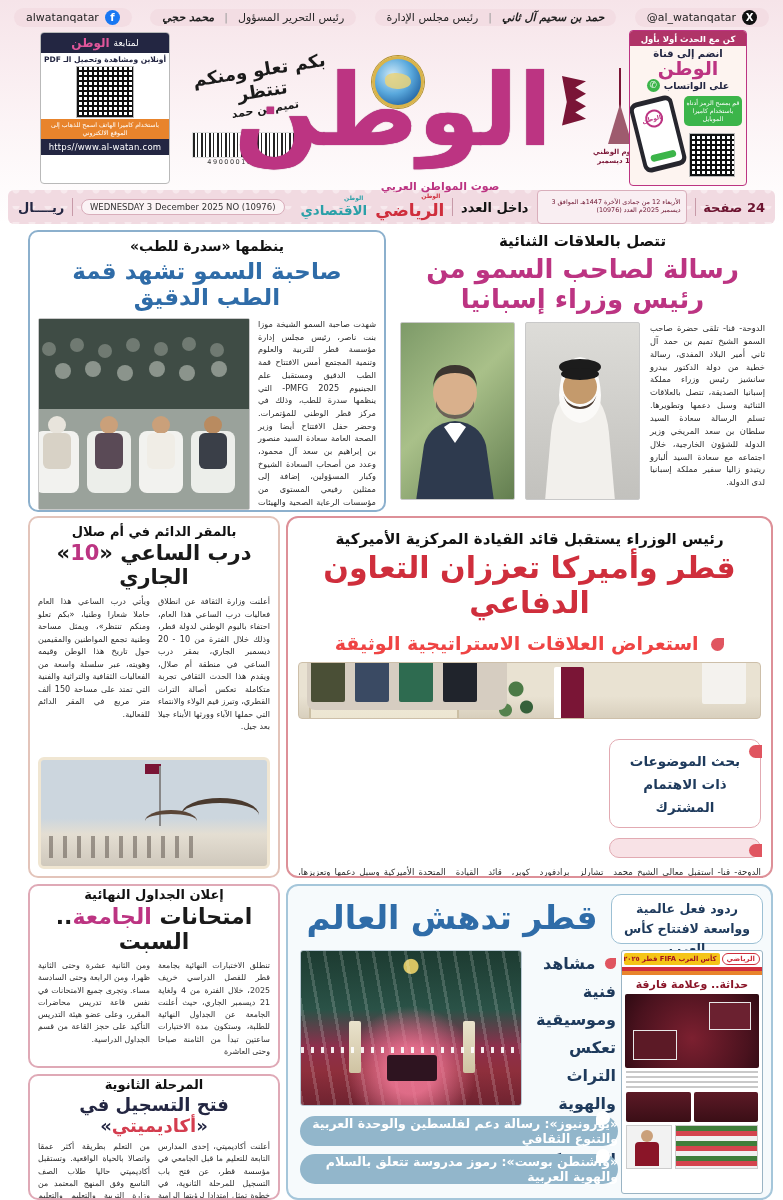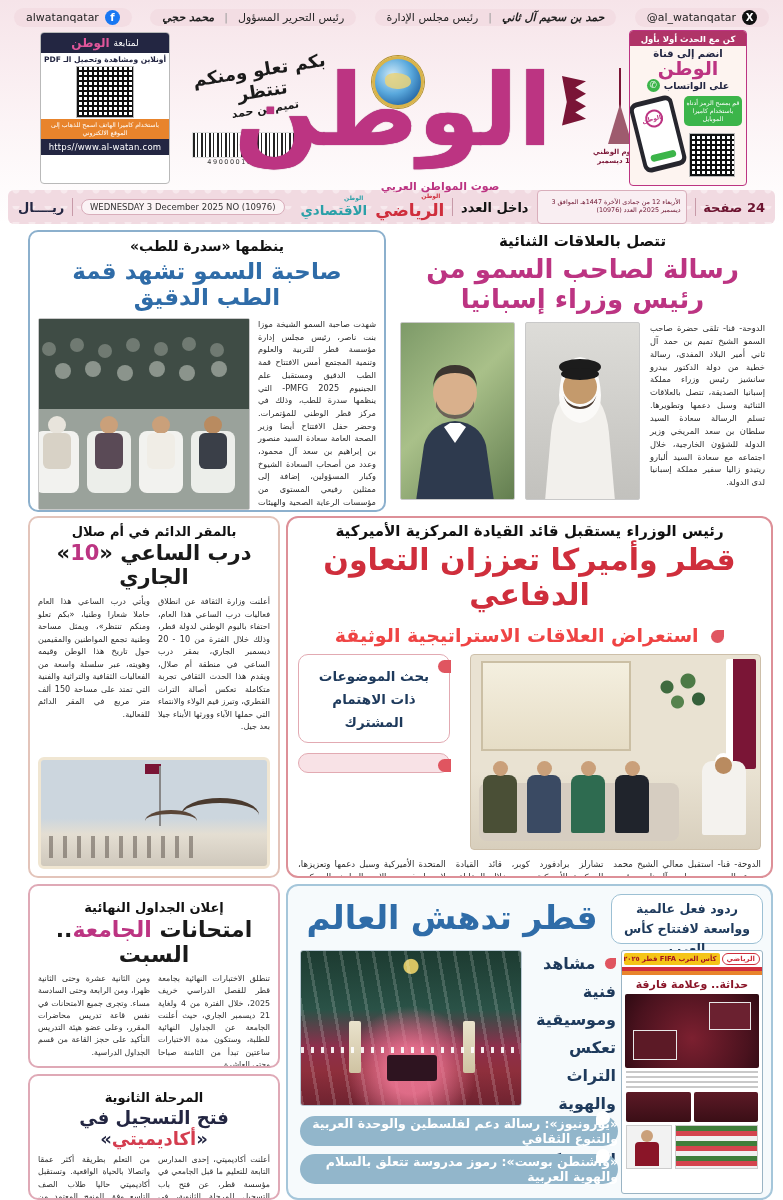--- a/index.html
+++ b/index.html
@@ -115,47 +115,47 @@
   .darb-cols { display:flex; gap:8px; height:158px; }
   .darb-cols .col { flex:1; font-size:8.1px; }
   .ph-darb { margin-top:4px; height:112px; border:3px solid #f0e6d2; border-radius:6px; background:linear-gradient(#ccd6de 55%,#e4ded2 70%,#cfc8bc); position:relative; overflow:hidden; }
   .ph-darb .pole { position:absolute; left:118px; top:6px; width:2px; height:60px; background:#888; }
   .ph-darb .dflag { position:absolute; left:104px; top:4px; width:16px; height:10px; background:#7a1536; }
   .ph-darb .canopy { position:absolute; right:8px; top:38px; width:78px; height:34px; border-top:5px solid #4a3a2e; border-radius:50% 50% 0 0; }
   .ph-darb .canopy2 { position:absolute; right:70px; top:50px; width:52px; height:22px; border-top:4px solid #5a4638; border-radius:50% 50% 0 0; }
   .ph-darb .crowd { position:absolute; left:8px; bottom:8px; width:150px; height:22px; background:repeating-linear-gradient(90deg,#6b625a 0 4px,transparent 4px 14px); opacity:.6; }
 
   
-  .defense { flex:1; border:2px solid #dd9098; border-radius:12px; padding:4px 10px; background:#fff; overflow:hidden; }
+  .defense { flex:1; border:2px solid #dd9098; border-radius:12px; padding:12px 10px; background:#fff; overflow:hidden; }
   .defense .kicker { font-size:15px; }
   .defense .headline { text-align:center; color:#cf2e3c; font-weight:bold; font-size:30px; margin:2px 0 12px; }
   .defense .subhead { text-align:center; font-weight:bold; font-size:19px; color:#ef4444; margin-bottom:8px; }
   .red-bullet { display:inline-block; width:13px; height:13px; background:#e05560; border-radius:50% 0 50% 50%; margin-left:6px; vertical-align:middle; }
-  .def-main { display:flex; gap:20px; height:196px; }
+  .def-main { display:flex; gap:20px; height:196px;flex-direction:column; }
   .ph-meeting { flex:1; border:1px solid #cdbfa9; border-radius:4px; background:linear-gradient(#e9e2d2 60%,#d8cfbd); position:relative; overflow:hidden; }
   .ph-meeting .win { position:absolute; left:10px; top:6px; width:150px; height:90px; background:linear-gradient(#f4efdf,#e6ddc6); border:2px solid #cbbfa4; }
   .ph-meeting .plant { position:absolute; left:175px; top:8px; width:70px; height:60px; background:radial-gradient(circle at 30% 40%, #3f6b3f 6px, transparent 7px),radial-gradient(circle at 60% 30%, #4c7a46 7px, transparent 8px),radial-gradient(circle at 75% 60%, #35603a 6px, transparent 7px),radial-gradient(circle at 45% 65%, #55824d 6px, transparent 7px); }
   .ph-meeting .qflag { position:absolute; left:255px; top:4px; width:30px; height:110px; background:#7a1536; border-left:7px solid #fff; border-radius:2px; }
   .ph-meeting .couch { position:absolute; left:8px; bottom:8px; width:200px; height:58px; background:#d6cdc1; border-radius:8px; }
   .fig { position:absolute; bottom:16px; width:34px; height:58px; border-radius:8px 8px 2px 2px; }
   .fig::before { content:""; position:absolute; top:-14px; left:10px; width:15px; height:15px; border-radius:50%; background:#caa07a; }
   .f1 { left:12px; background:#4a4f36; } .f2 { left:56px; background:#3a4a63; } .f3 { left:100px; background:#2e6b50; } .f4 { left:144px; background:#20242c; }
   .fig-emir { position:absolute; right:14px; bottom:14px; width:44px; height:74px; background:#f4f2ee; border-radius:10px 10px 2px 2px; }
   .fig-emir::before { content:""; position:absolute; top:-4px; left:13px; width:17px; height:17px; border-radius:50%; background:#b98b60; box-shadow:0 -4px 0 0 #fff; }
   .def-callouts { width:152px; display:flex; flex-direction:column; gap:10px; }
   .pink-callout { position:relative; border:1.5px solid #e2aab2; border-radius:10px; background:#fff; padding:10px 10px 8px; text-align:center; font-weight:bold; color:#1e3a5c; font-size:13.5px; line-height:1.7; }
   .pink-callout.alt { background:#f8e2e6; }
   .corner-red { position:absolute; top:5px; right:-2px; width:13px; height:13px; background:#e05560; border-radius:50% 0 0 50%; }
   .def-cols { display:flex; gap:10px; margin-top:8px; height:62px; }
   .def-cols .col { flex:1; font-size:8.6px; }
 
   
   .leftcol3 { width:252px; display:flex; flex-direction:column; gap:6px; }
   .exams { height:184px; } .academy { flex:1; }
-  .smallbox { border:2px solid #dfa9b6; border-radius:10px; background:#fff; padding:14px 8px; overflow:hidden; }
+  .smallbox { border:2px solid #dfa9b6; border-radius:10px; background:#fff; padding:1px 8px; overflow:hidden; }
   .smallbox .kicker { font-size:13px; }
   .exams .headline { text-align:center; font-weight:bold; font-size:22px; color:#1a1a1a; margin:2px 0 6px; }
   .exams .hl { color:#bc3482; }
   .academy .headline { text-align:center; font-weight:bold; font-size:18px; color:#232642; margin:2px 0 5px; }
   .academy .hl { color:#d43d4f; }
   .twocol { display:flex; gap:8px; }
   .twocol .col { flex:1; font-size:7.9px; }
 
   
   .world { flex:1; border:2px solid #a5c6da; border-radius:12px; background:#f6fafc; position:relative; overflow:hidden; }

